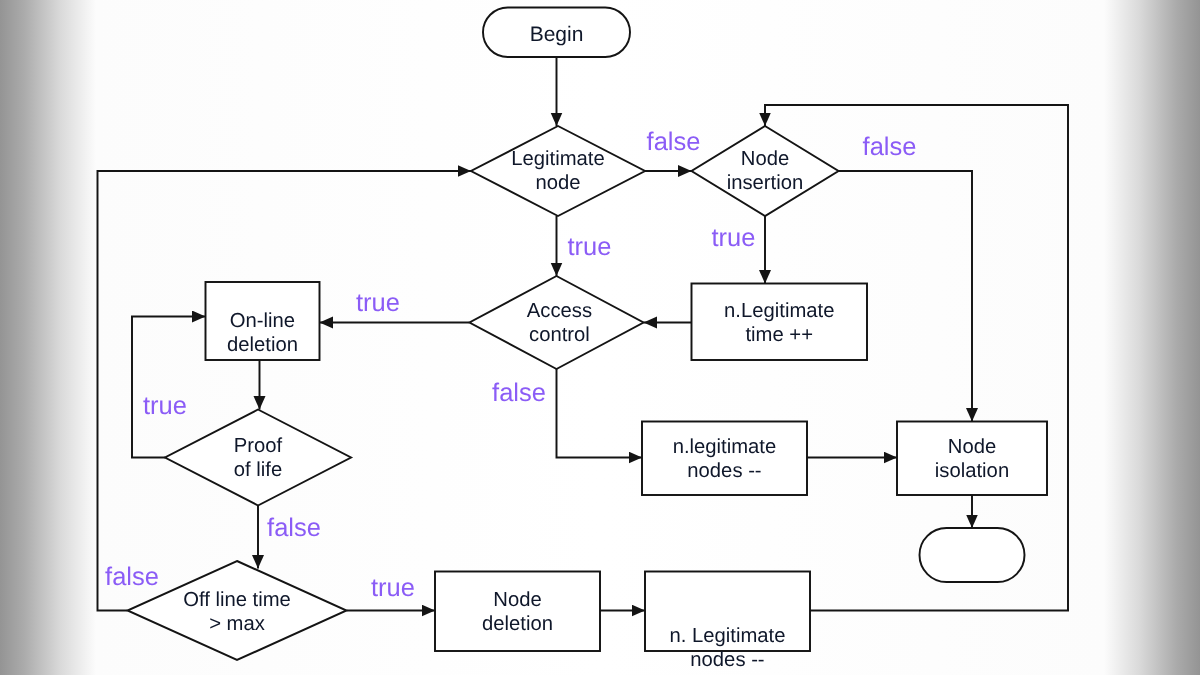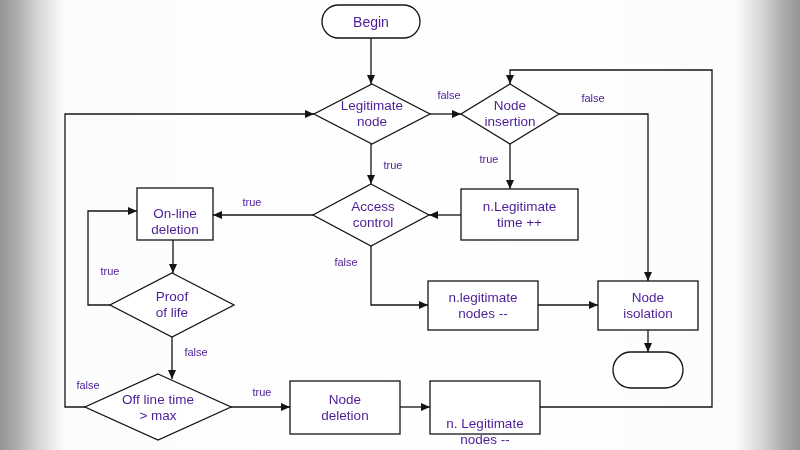--- a/index.html
+++ b/index.html
@@ -5,25 +5,25 @@
   html,body{margin:0;padding:0}
   body{width:800px;height:450px;overflow:hidden;font-family:"Liberation Sans","DejaVu Sans",sans-serif}
   .stage{position:relative;width:800px;height:450px;background:#fff}
   .backdrop{position:absolute;inset:0;
     background:linear-gradient(to right,
       #949494 0%, #ababab 2%, #d9d9d9 5%, #fcfcfc 8%,
       #ffffff 50%,
       #fcfcfc 92%, #d9d9d9 95%, #ababab 98%, #949494 100%)}
   svg.layer{position:absolute;left:0;top:0}
   .node-label{position:absolute;display:flex;align-items:center;justify-content:center;
-    text-align:center;font-size:13.5px;line-height:16px;color:#4c1d95;pointer-events:none}
+    text-align:center;font-size:13.5px;line-height:16px;color:#0f172a;pointer-events:none}
   .node-label.t-label{font-size:14px}
   .ln{display:block}
-  .edge-label{position:absolute;transform:translate(-50%,-50%);font-size:11px;
-    color:#4c1d95;white-space:nowrap;pointer-events:none}
+  .edge-label{position:absolute;transform:translate(-50%,-50%);font-size:17px;
+    color:#8b5cf6;white-space:nowrap;pointer-events:none}
 </style>
 </head>
 <body>
 
 <div class="stage">
   <div class="backdrop"></div>
 
   <svg class="layer" width="800" height="450" viewBox="0 0 800 450">
     <defs>
       <marker id="arr" markerUnits="userSpaceOnUse" markerWidth="10" markerHeight="9" refX="9" refY="4" orient="auto">

